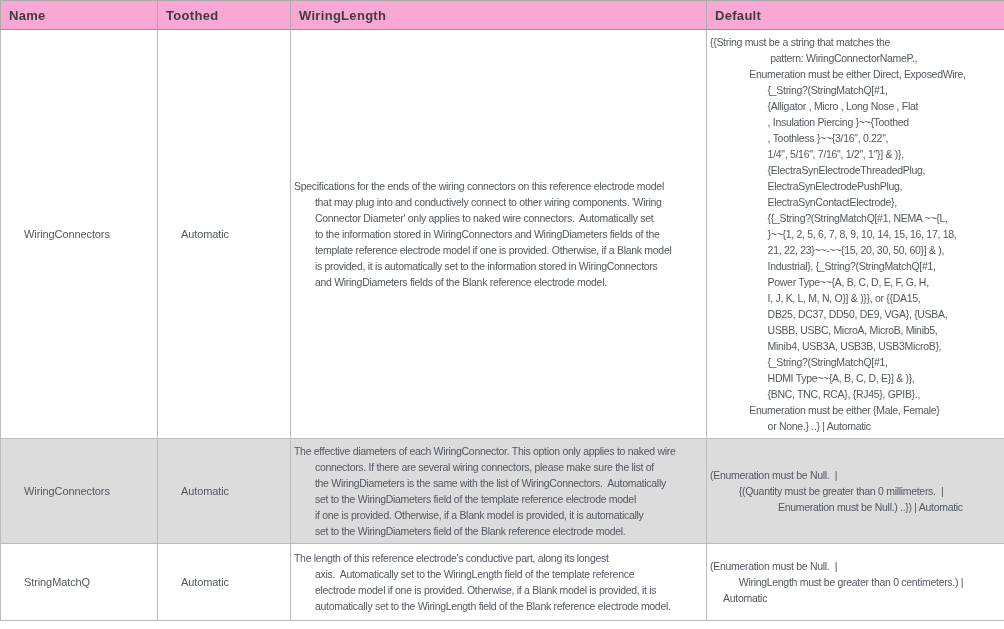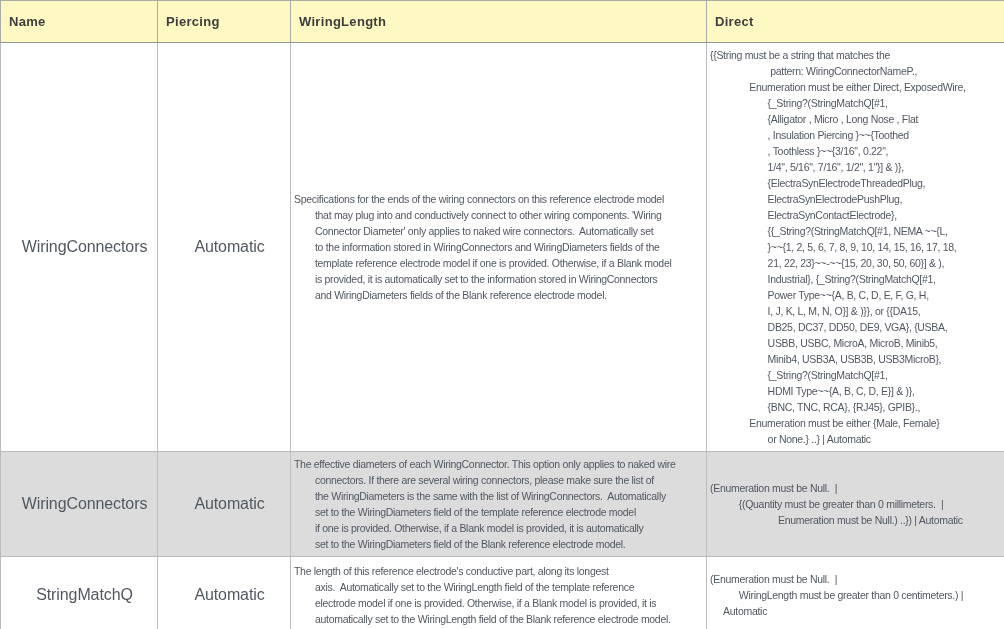--- a/index.html
+++ b/index.html
@@ -14,44 +14,43 @@
     table-layout: fixed;
     border: 1px solid #9e9e9e;
     background: #ffffff;
   }
   col.c-name   { width: 157px; }
   col.c-def    { width: 133px; }
   col.c-desc   { width: 416px; }
   col.c-pat    { width: 298px; }
 
   thead th {
-    height: 42px;
-    background: #fef9c3;
+    height: 29px;
+    background: #f9a8d4;
     border: 1px solid #aaaaaa;
     border-bottom: 1px solid #979797;
     text-align: left;
     vertical-align: middle;
     padding: 0 0 0 8px;
     font-size: 13px;
     font-weight: bold;
     color: #3e3e3e;
     letter-spacing: 0.3px;
   }
   tbody td {
     border: 1px solid #bcbcbc;
     vertical-align: middle;
     color: #525861;
     overflow: hidden;
   }
   tr.row-alt td { background: #dcdcdc; }
   td.cell-name, td.cell-default {
-    padding-left: 11px;
-    font-size: 16px;
+    padding-left: 23px;
+    font-size: 11px;
     letter-spacing: -0.1px;
-    text-align: center;
   }
   td.cell-desc, td.cell-pattern {
     padding: 4px 2px 4px 3px;
     font-size: 10.5px;
     line-height: 16px;
     letter-spacing: -0.3px;
     white-space: pre-wrap;
   }
   tr.row-1 td { height: 407px; }
   tr.row-2 td { height: 86px; }
@@ -63,23 +62,23 @@
 <table class="options-table">
   <colgroup>
     <col class="c-name">
       <col class="c-def">
       <col class="c-desc">
       <col class="c-pat">
   </colgroup>
   <thead>
     <tr>
       <th>Name</th>
-      <th>Piercing</th>
+      <th>Toothed</th>
       <th>WiringLength</th>
-      <th>Direct</th>
+      <th>Default</th>
     </tr>
   </thead>
   <tbody>
     <tr class="row-1">
       <td class="cell-name">WiringConnectors</td>
       <td class="cell-default">Automatic</td>
       <td class="cell-desc">Specifications for the ends of the wiring connectors on this reference electrode model
         that may plug into and conductively connect to other wiring components. 'Wiring
         Connector Diameter' only applies to naked wire connectors.  Automatically set
         to the information stored in WiringConnectors and WiringDiameters fields of the

